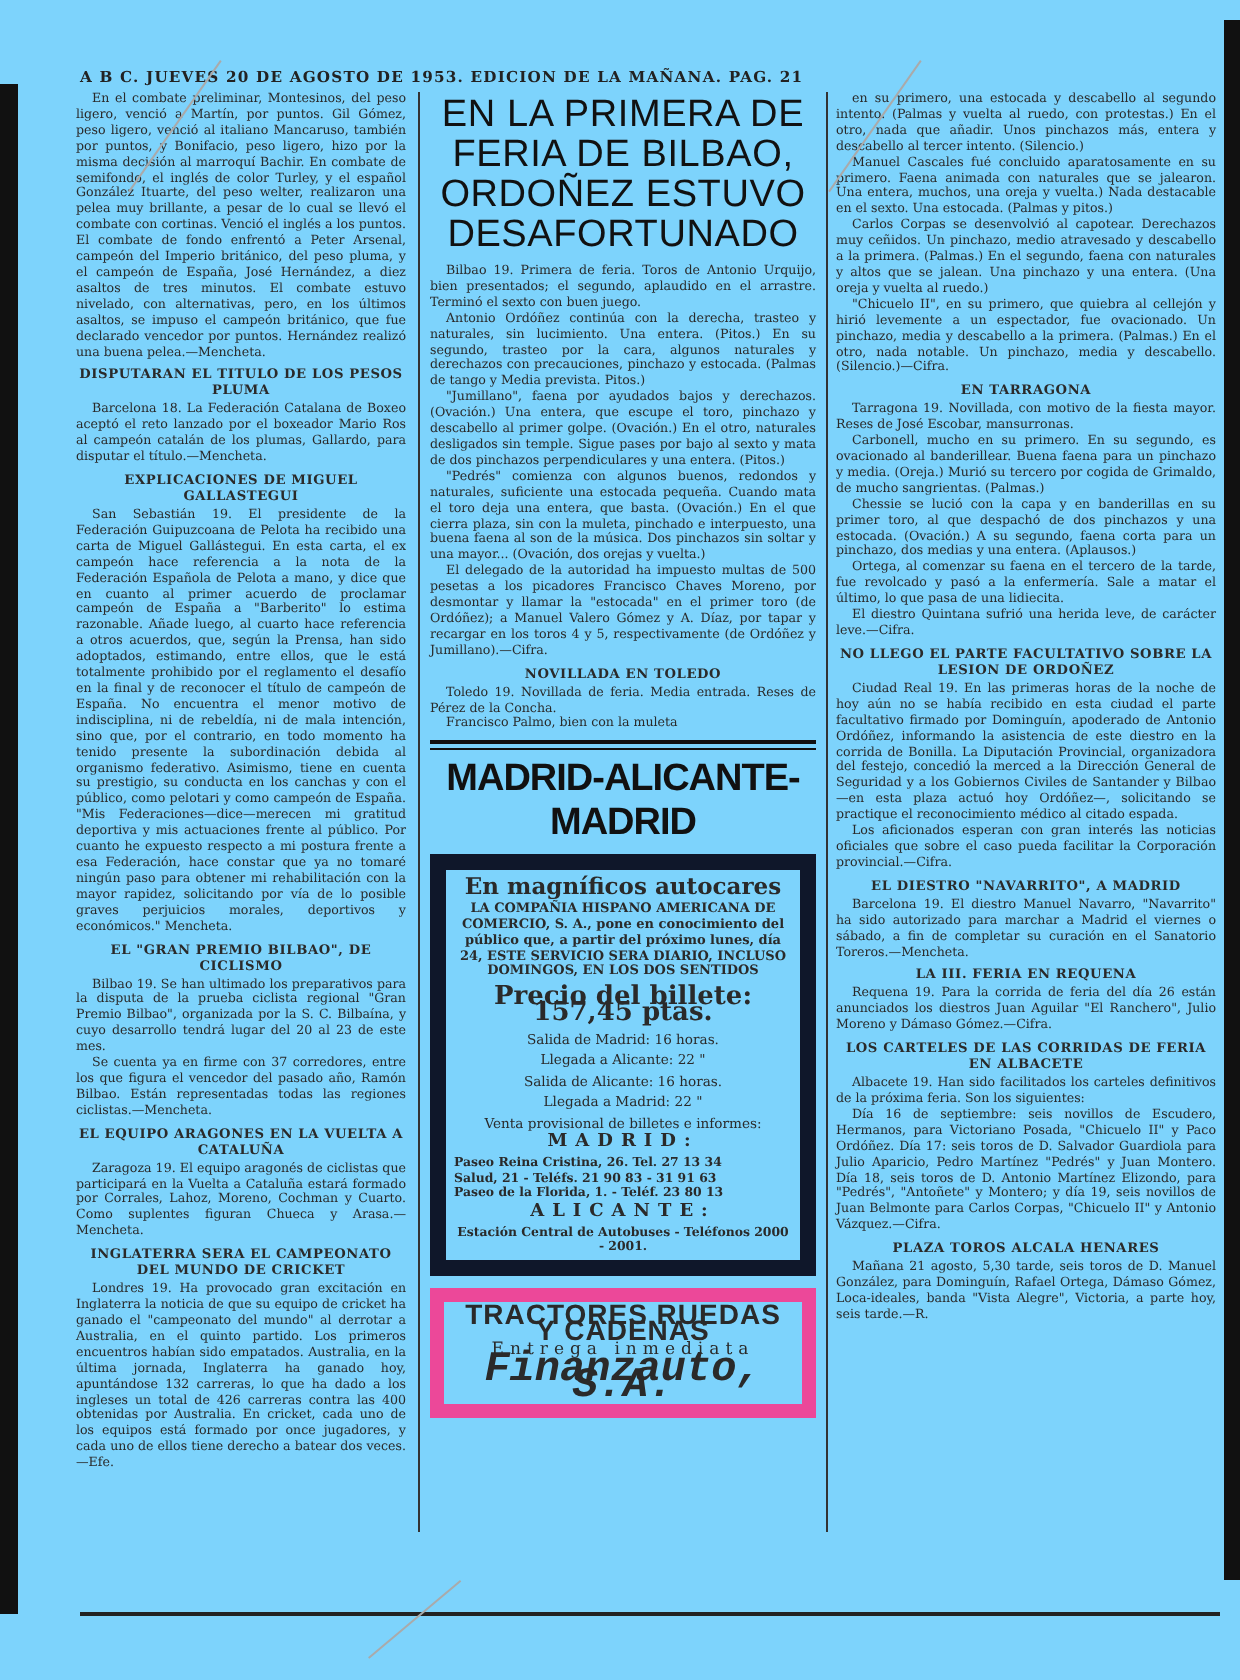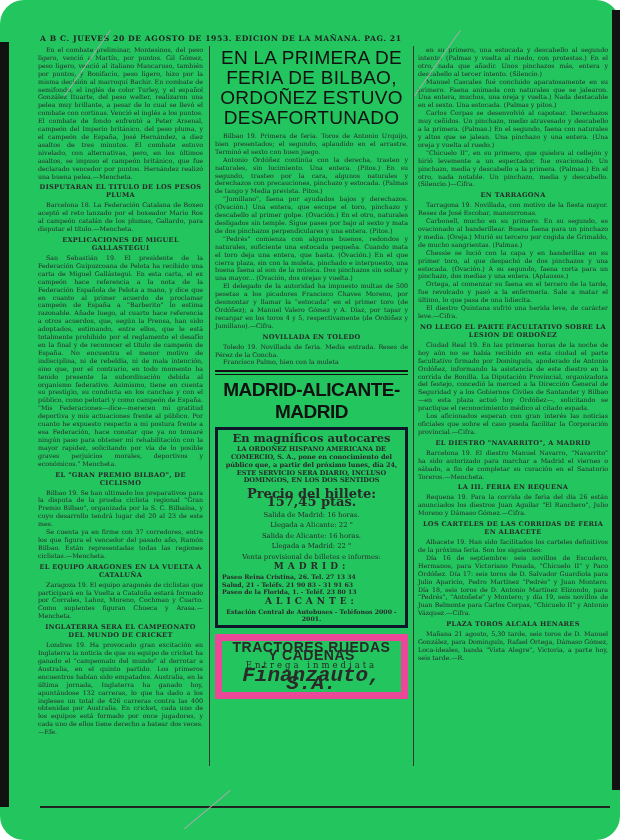--- a/index.html
+++ b/index.html
@@ -1,30 +1,30 @@
 <!DOCTYPE html>
 <html><head>
 <meta charset="utf-8">
 <style>
   html,body{margin:0;padding:0;background:#fff;}
   body{width:620px;height:840px;position:relative;overflow:hidden;font-family:"DejaVu Serif",serif;color:#1a1a1a;}
-  .page{position:absolute;left:0;top:0;width:620px;height:840px;background:#22c55e;border-radius:24px;}
+  .page{position:absolute;left:0;top:0;width:620px;height:840px;background:#7dd3fc;}
   .leftbar{position:absolute;left:0;top:42px;width:9px;height:765px;background:#111;}
   .rightbar{position:absolute;left:612px;top:10px;width:8px;height:780px;background:#111;}
   .header{position:absolute;left:40px;top:34px;width:540px;font-size:7.6px;font-weight:bold;letter-spacing:0.6px;white-space:nowrap;color:#222;}
   .col{position:absolute;top:46px;font-size:6.3px;line-height:7.9px;text-align:justify;color:#2a2a2a;}
   .col p{margin:0;text-indent:8px;}
   .col1{left:38px;width:165px;}
   .col2{left:215px;width:193px;}
   .col3{left:418px;width:190px;}
   .vrule{position:absolute;width:1px;background:#333;}
   .hd{font-weight:bold;text-align:center;font-size:6.6px;line-height:8px;letter-spacing:0.3px;margin:3px 0 2px;text-indent:0;}
   .big-head{text-align:center;font-family:"Liberation Sans",sans-serif;font-size:19px;line-height:20px;letter-spacing:0.3px;color:#111;margin:2px 0 4px;}
   .sub-head{text-align:center;font-weight:bold;font-size:11px;line-height:13px;color:#111;margin-bottom:6px;}
-  .ad{border:3px solid #0f172a;margin-top:4px;padding:2px 4px;text-align:center;}
+  .ad{border:8px solid #0f172a;margin-top:4px;padding:2px 4px;text-align:center;}
   .ad-title{font-family:"Liberation Sans",sans-serif;font-weight:bold;font-size:19px;line-height:22px;letter-spacing:-0.5px;color:#111;margin-top:4px;}
   .ad .ad-sub{font-weight:bold;font-size:11.5px;margin:3px 0;}
   .ad .ad-body{font-size:6.5px;line-height:7.8px;font-weight:bold;}
   .ad .price{font-weight:bold;font-size:13px;margin:5px 0;}
   .ad .sched{font-size:6.8px;line-height:8.4px;margin:2px 0;}
   .ad .city{font-weight:bold;font-size:9px;letter-spacing:4px;margin:2px 0;}
   .ad .addr{font-size:6.2px;line-height:7.6px;text-align:left;font-weight:bold;}
   .tractor{border:7px solid #ec4899;margin-top:6px;text-align:center;padding:3px 2px 5px;}
   .tractor .t1{font-family:"Liberation Sans",sans-serif;font-weight:bold;font-size:14px;letter-spacing:0.5px;}
   .tractor .t2{font-size:8.5px;letter-spacing:3px;margin:2px 0;}
@@ -69,21 +69,21 @@
     <p>"Pedrés" comienza con algunos buenos, redondos y naturales, suficiente una estocada pequeña. Cuando mata el toro deja una entera, que basta. (Ovación.) En el que cierra plaza, sin con la muleta, pinchado e interpuesto, una buena faena al son de la música. Dos pinchazos sin soltar y una mayor... (Ovación, dos orejas y vuelta.)</p>
     <p>El delegado de la autoridad ha impuesto multas de 500 pesetas a los picadores Francisco Chaves Moreno, por desmontar y llamar la "estocada" en el primer toro (de Ordóñez); a Manuel Valero Gómez y A. Díaz, por tapar y recargar en los toros 4 y 5, respectivamente (de Ordóñez y Jumillano).—Cifra.</p>
     <div class="hd">NOVILLADA EN TOLEDO</div>
     <p>Toledo 19. Novillada de feria. Media entrada. Reses de Pérez de la Concha.</p>
     <p>Francisco Palmo, bien con la muleta</p>
     <div class="dbl"></div>
 
     <div class="ad-title" style="text-align:center;">MADRID-ALICANTE-MADRID</div>
     <div class="ad">
       <div class="ad-sub">En magníficos autocares</div>
-      <div class="ad-body">LA ORDOÑEZ HISPANO AMERICANA DE COMERCIO, S. A., pone en conocimiento del público que, a partir del próximo lunes, día 24, ESTE SERVICIO SERA DIARIO, INCLUSO DOMINGOS, EN LOS DOS SENTIDOS</div>
+      <div class="ad-body">LA COMPAÑIA HISPANO AMERICANA DE COMERCIO, S. A., pone en conocimiento del público que, a partir del próximo lunes, día 24, ESTE SERVICIO SERA DIARIO, INCLUSO DOMINGOS, EN LOS DOS SENTIDOS</div>
       <div class="price">Precio del billete: 157,45 ptas.</div>
       <div class="sched">Salida de Madrid: 16 horas.</div>
       <div class="sched">Llegada a Alicante: 22 "</div>
       <div class="sched">Salida de Alicante: 16 horas.</div>
       <div class="sched">Llegada a Madrid: 22 "</div>
       <div class="sched">Venta provisional de billetes e informes:</div>
       <div class="city">MADRID:</div>
       <div class="addr">Paseo Reina Cristina, 26. Tel. 27 13 34</div>
       <div class="addr">Salud, 21 - Teléfs. 21 90 83 - 31 91 63</div>
       <div class="addr">Paseo de la Florida, 1. - Teléf. 23 80 13</div>

